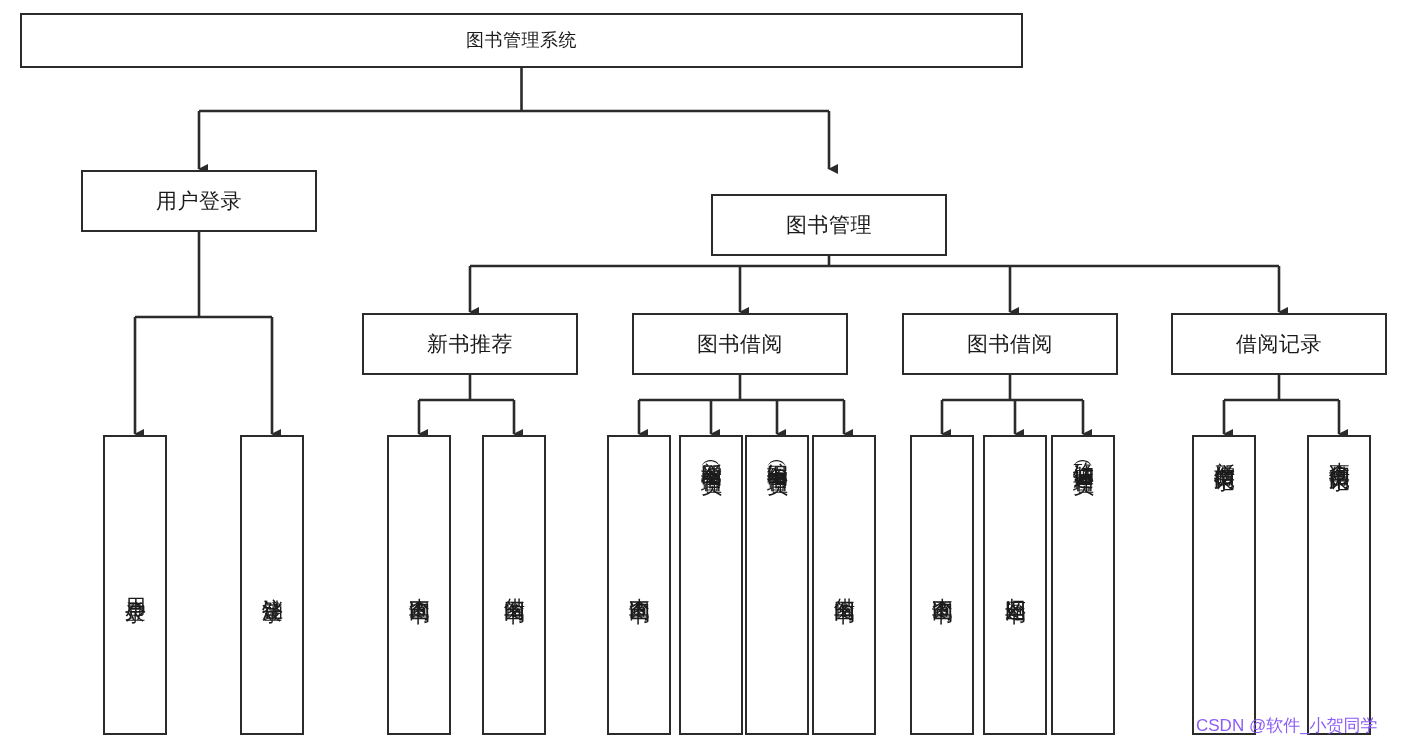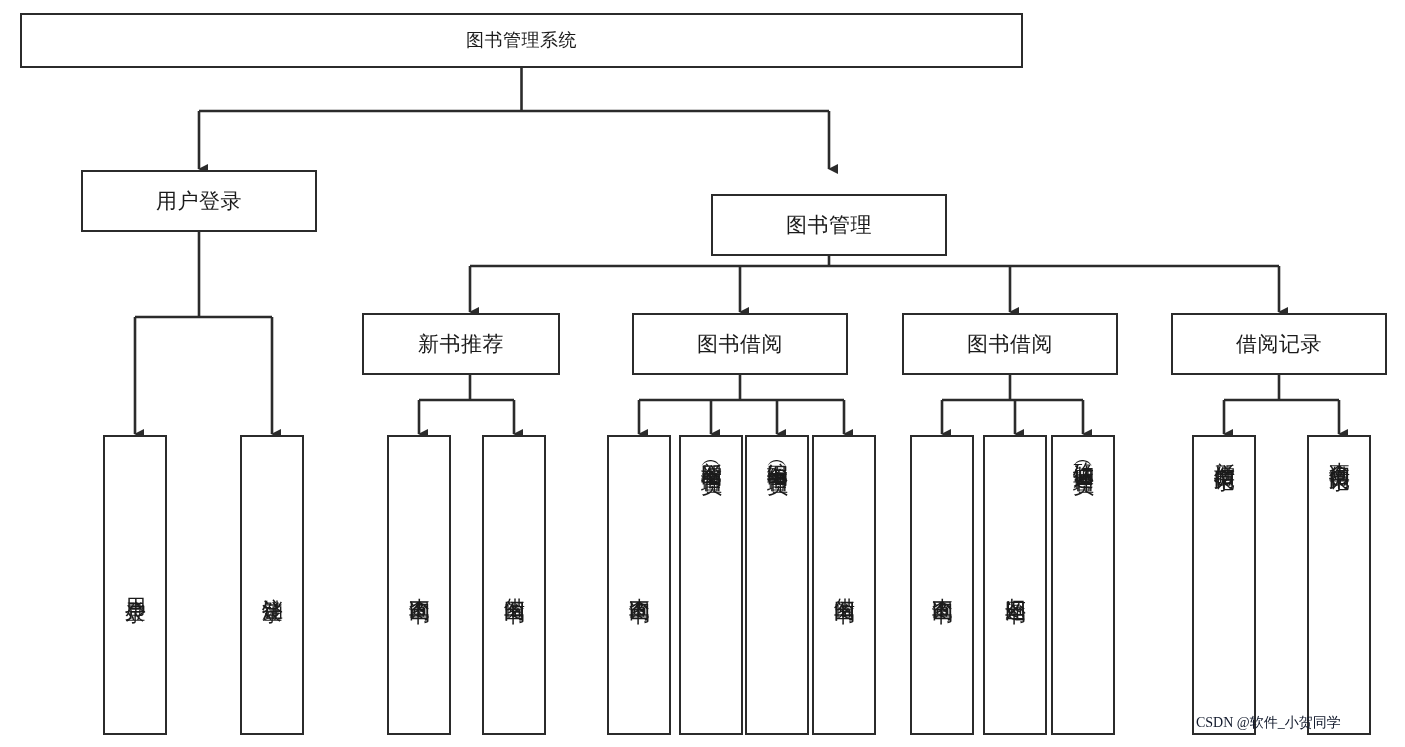--- a/index.html
+++ b/index.html
@@ -64,25 +64,25 @@
     white-space: nowrap;
     letter-spacing: 2px;
   }
   
   .node.vert.centered {
     align-items: center;
     padding-top: 0;
   }
   #watermark {
     position: absolute;
-    color: #0f172a;
-    font-size: 14px;
+    color: #8b5cf6;
+    font-size: 17px;
     white-space: nowrap;
     z-index: 3;
-    font-family: Liberation Serif, serif;
+    font-family: Liberation Sans, sans-serif;
   }
 </style>
 </head>
 <body>
 
 <div id="canvas">
 
   <svg id="wires" viewBox="0 0 1405 747" width="1405" height="747" xmlns="http://www.w3.org/2000/svg">
     <defs>
       <marker id="arrow" viewBox="0 0 12 12" refX="5.5" refY="10" markerWidth="11" markerHeight="11" orient="auto-start-reverse" markerUnits="userSpaceOnUse">
@@ -129,21 +129,21 @@
   <div id="node-layer">
       <div class="node horiz root" style="left: 20px; top: 13px; width: 1003px; height: 55px;">
         <span class="label">图书管理系统</span>
       </div>
       <div class="node horiz" style="left: 81px; top: 170px; width: 236px; height: 62px;">
         <span class="label">用户登录</span>
       </div>
       <div class="node horiz" style="left: 711px; top: 170px; width: 236px; height: 62px; margin-top: 24px;">
         <span class="label">图书管理</span>
       </div>
-      <div class="node horiz" style="left: 362px; top: 313px; width: 198px; height: 62px;">
+      <div class="node horiz" style="left: 362px; top: 313px; width: 216px; height: 62px;">
         <span class="label">新书推荐</span>
       </div>
       <div class="node horiz" style="left: 632px; top: 313px; width: 216px; height: 62px;">
         <span class="label">图书借阅</span>
       </div>
       <div class="node horiz" style="left: 902px; top: 313px; width: 216px; height: 62px;">
         <span class="label">图书借阅</span>
       </div>
       <div class="node horiz" style="left: 1171px; top: 313px; width: 216px; height: 62px; justify-content: center;">
         <span class="label">借阅记录</span>

